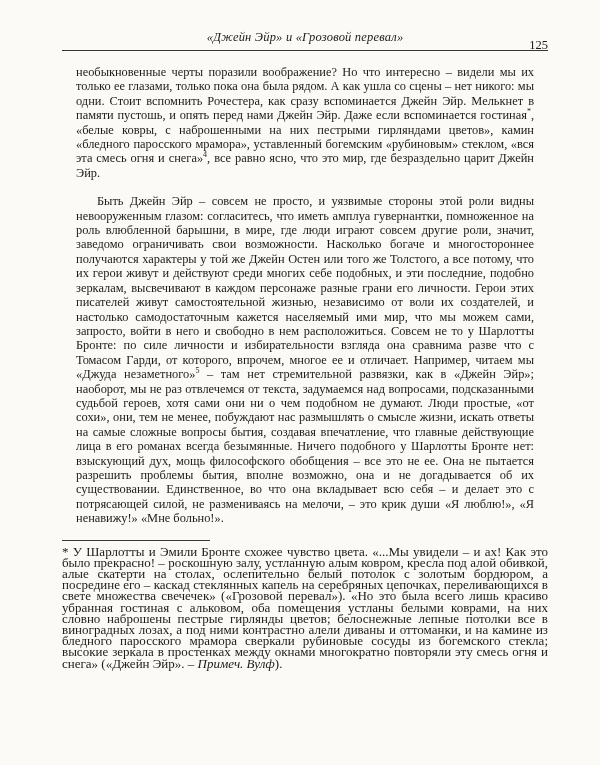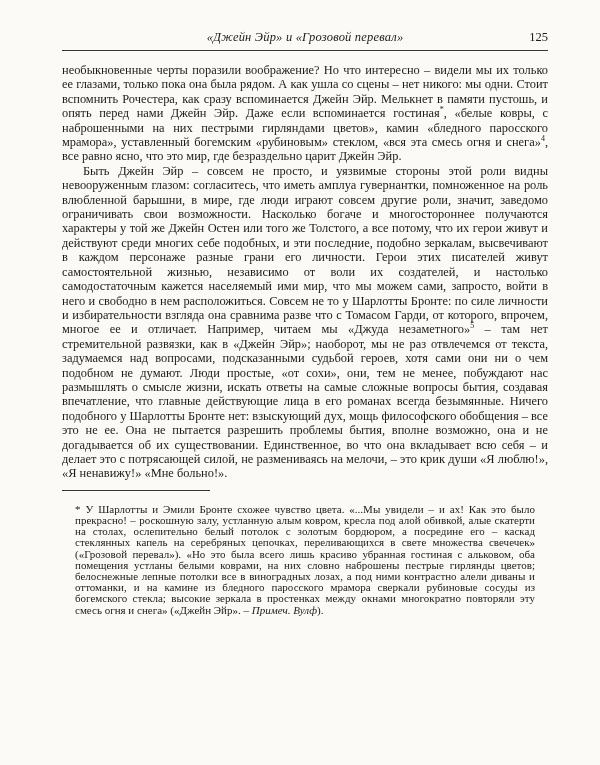--- a/index.html
+++ b/index.html
@@ -5,28 +5,28 @@
   html,body{margin:0;padding:0;}
   body{background:#d9d7d3;font-family:"Liberation Serif","DejaVu Serif",serif;}
   .page{
     width:600px;height:765px;box-sizing:border-box;
     background:#fbfaf6;color:#1d1b18;
     padding:30px 52px 15px 62px;
     overflow:hidden;position:relative;margin:0 auto;
   }
   .header{position:relative;border-bottom:1px solid #3a3733;padding-bottom:4px;margin-bottom:12px;min-height:16px;}
   .running-title{display:block;text-align:center;font-style:italic;font-size:12.5px;letter-spacing:.2px;}
-  .page-number{position:absolute;right:0;top:0;font-size:12.5px;font-style:normal;}
+  .page-number{position:absolute;right:0;top:8px;font-size:12.5px;font-style:normal;}
   .bodytext{font-size:12.4px;line-height:14.4px;text-align:justify;
     -webkit-hyphens:auto;hyphens:auto;}
-  .para{margin:0;}
+  .para{margin:14px;}
   .para.indent{text-indent:21px;}
   sup{font-size:8px;line-height:0;vertical-align:super;}
   .fnrule{width:148px;border:0;border-top:1px solid #3a3733;margin:9px 0 5px 0;height:0;}
-  .footnote{font-size:11px;line-height:11.2px;text-align:justify;margin:13px;
+  .footnote{font-size:13px;line-height:11.2px;text-align:justify;margin:0;
     -webkit-hyphens:auto;hyphens:auto;}
   .fn-italic{font-style:italic;}
 </style>
 </head>
 <body>
 
 <div class="page">
 
   <div class="header">
     <span class="running-title">«Джейн Эйр» и «Грозовой перевал»</span>

